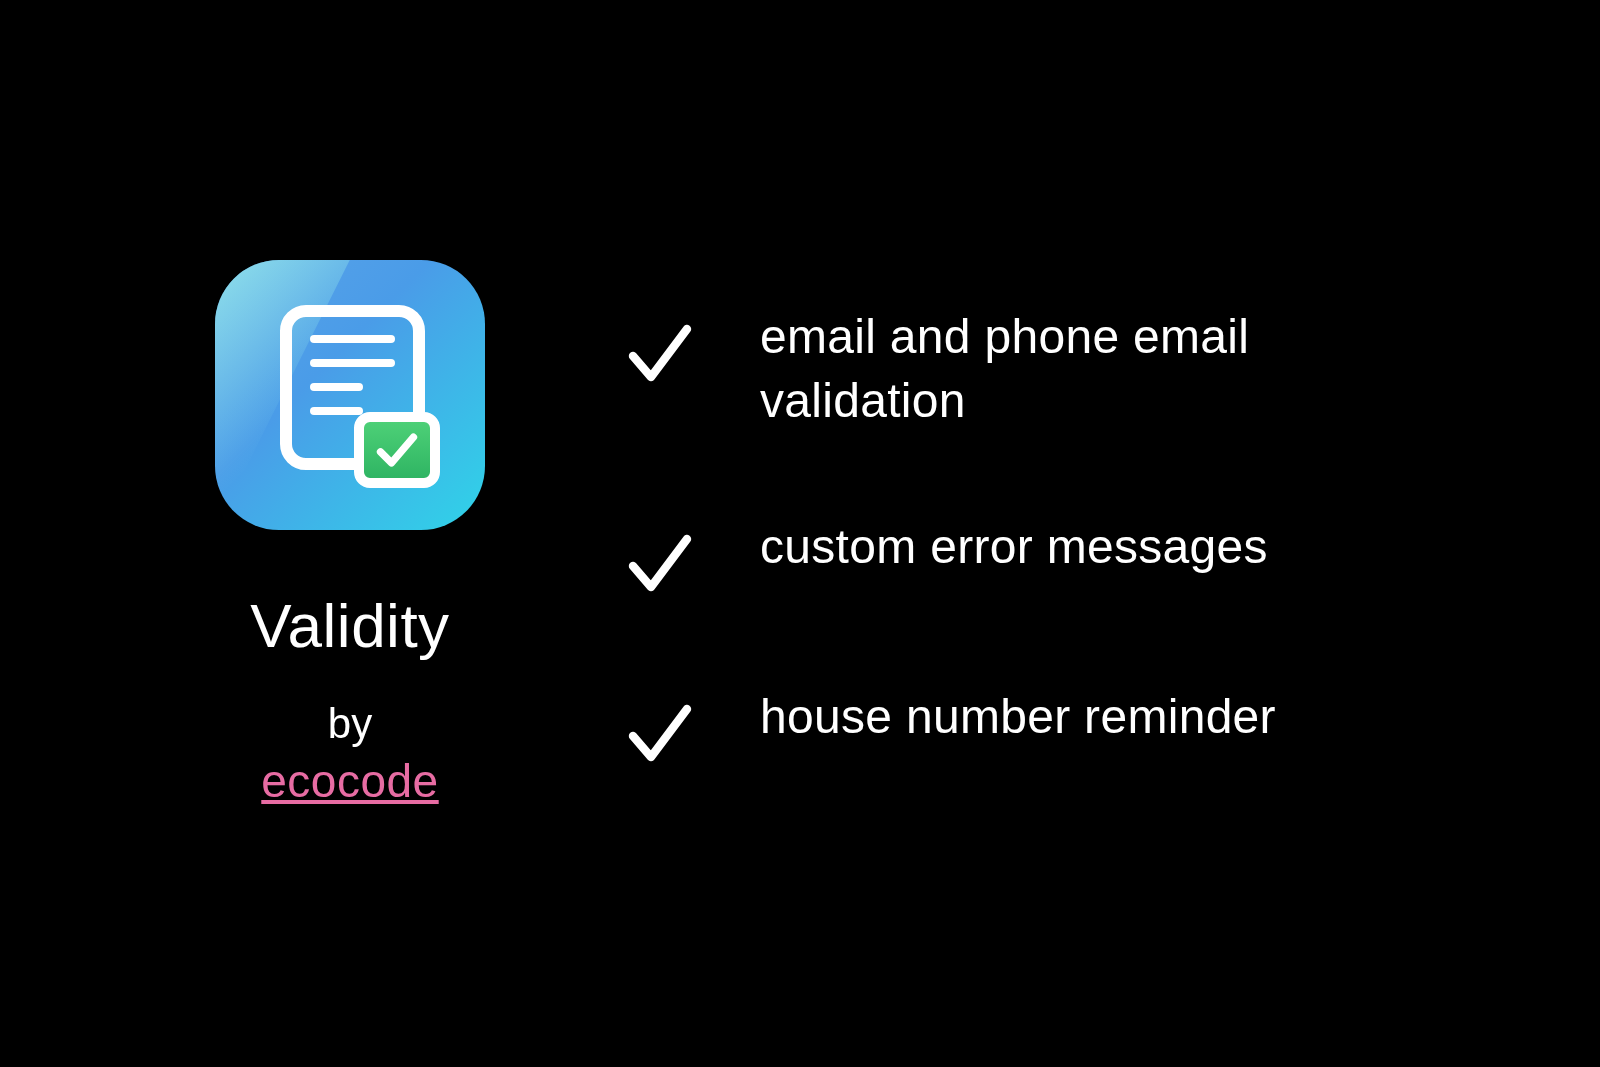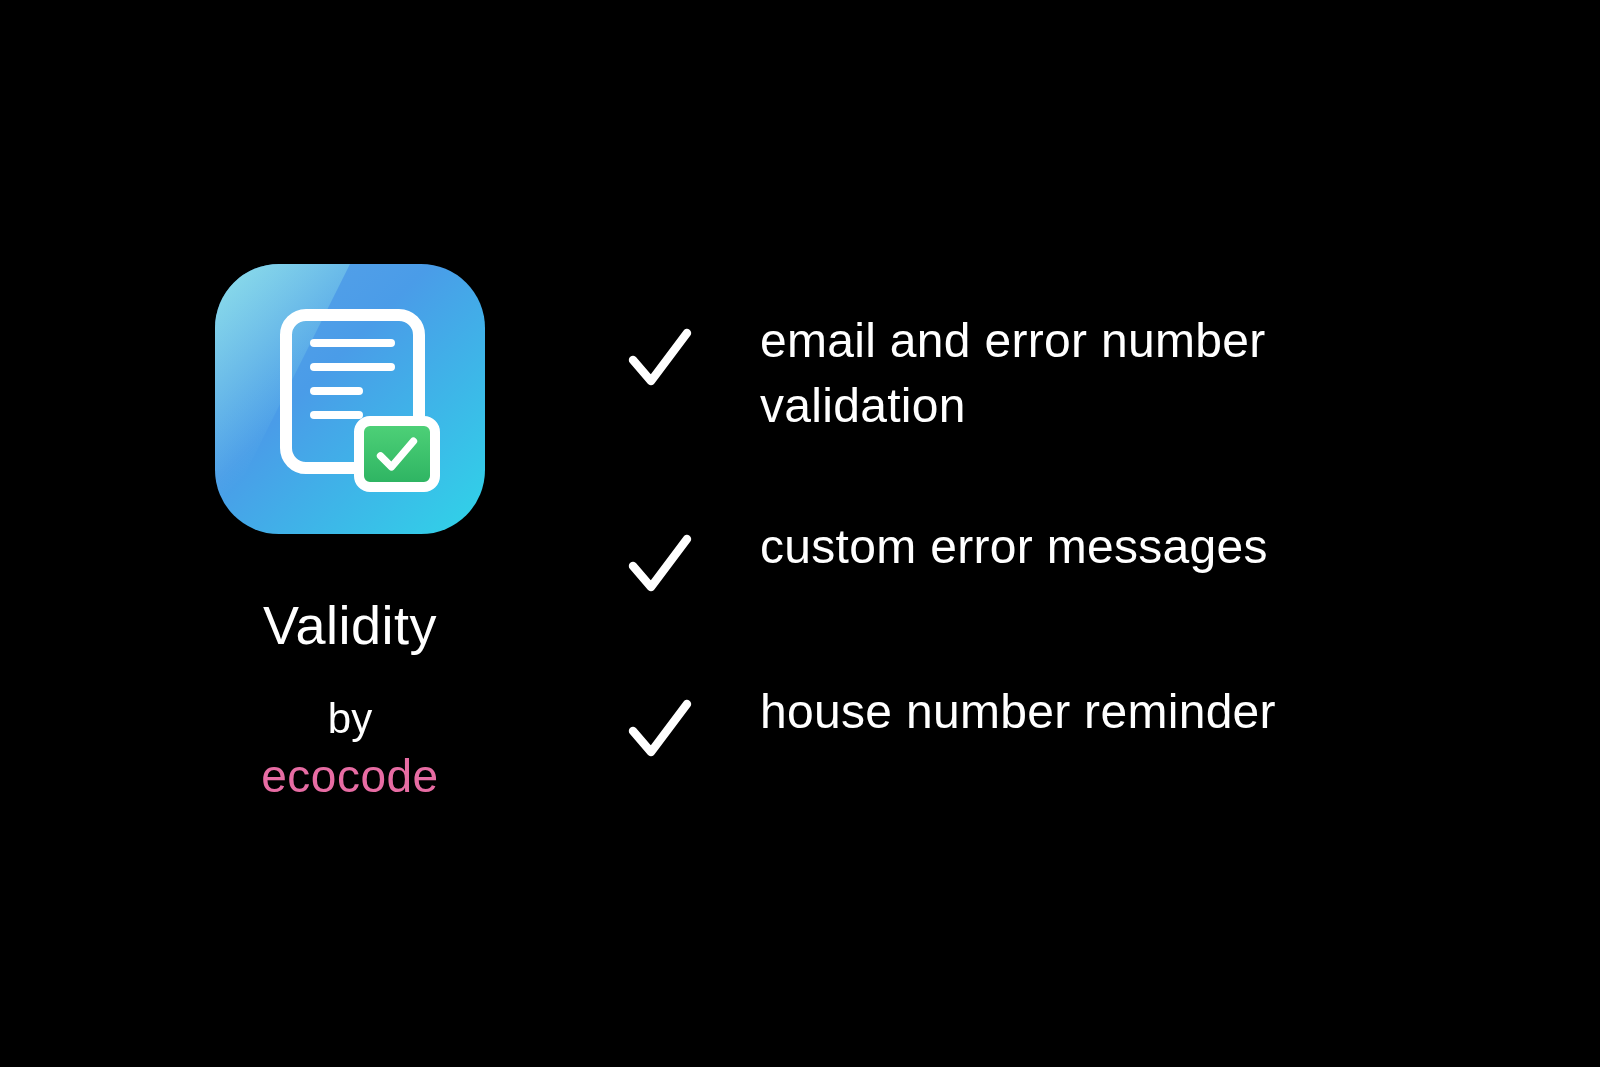--- a/index.html
+++ b/index.html
@@ -81,37 +81,38 @@
       display: flex;
       align-items: center;
       justify-content: center;
     }
     .app-icon .checkbox svg {
       width: 52px;
       height: 44px;
     }
     .product-title {
       color: #ffffff;
-      font-size: 54px;
+      font-size: 62px;
       font-weight: 300;
       margin-top: 60px;
       letter-spacing: 0.5px;
     }
     .by-line {
       color: #ffffff;
       font-size: 42px;
       font-weight: 300;
       margin-top: 39px;
     }
     .vendor {
       color: #e76ca3;
       font-size: 46px;
       font-weight: 300;
       margin-top: 6px;
       letter-spacing: 0.5px;
+      text-decoration: underline;
     }
     .right-col {
       display: flex;
       flex-direction: column;
       justify-content: space-between;
       padding: 45px 0 35px 0;
       flex: 1;
     }
     .feature {
       display: flex;
@@ -167,21 +168,21 @@
   </div>
 
   <div class="right-col">
 
     <div class="feature">
       <div class="check">
         <svg viewBox="0 0 24 24" fill="none" stroke="#ffffff" stroke-width="2.8" stroke-linecap="round" stroke-linejoin="round">
           <polyline points="3,13 9,20 21,4"></polyline>
         </svg>
       </div>
-      <div class="feature-text">email and error number validation</div>
+      <div class="feature-text">email and phone email validation</div>
     </div>
 
     <div class="feature">
       <div class="check">
         <svg viewBox="0 0 24 24" fill="none" stroke="#ffffff" stroke-width="2.8" stroke-linecap="round" stroke-linejoin="round">
           <polyline points="3,13 9,20 21,4"></polyline>
         </svg>
       </div>
       <div class="feature-text">custom error messages</div>
     </div>

